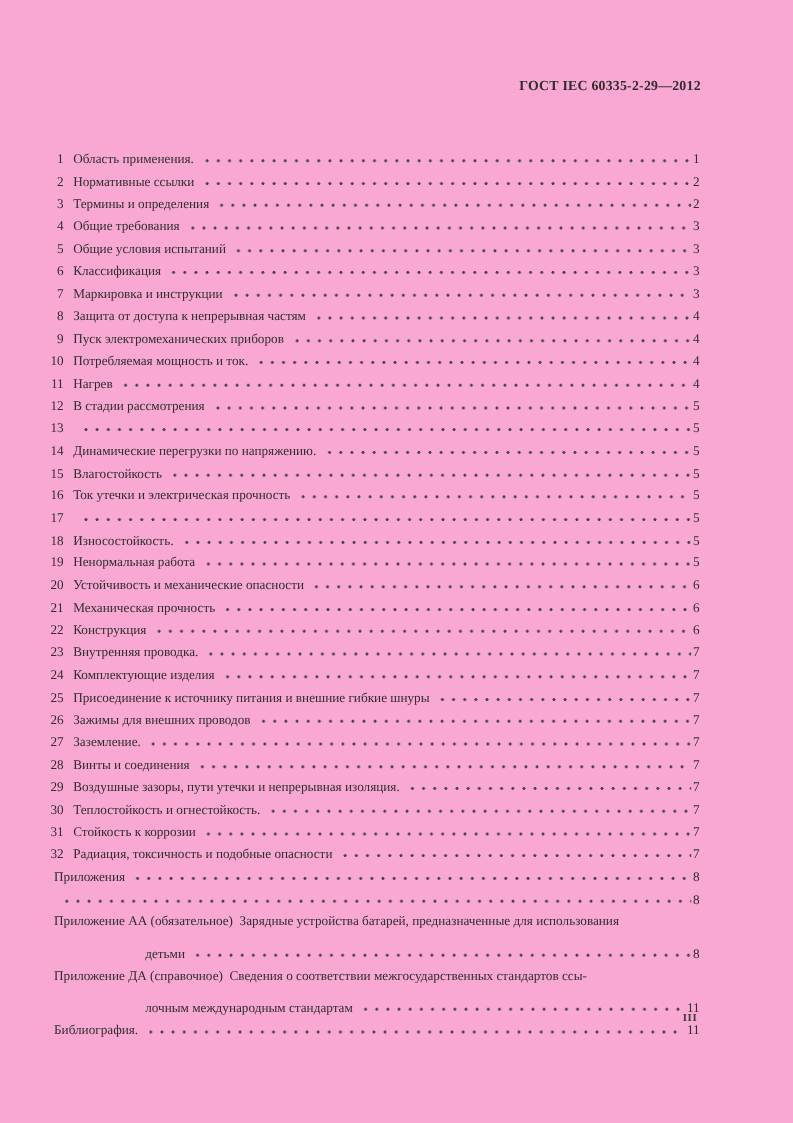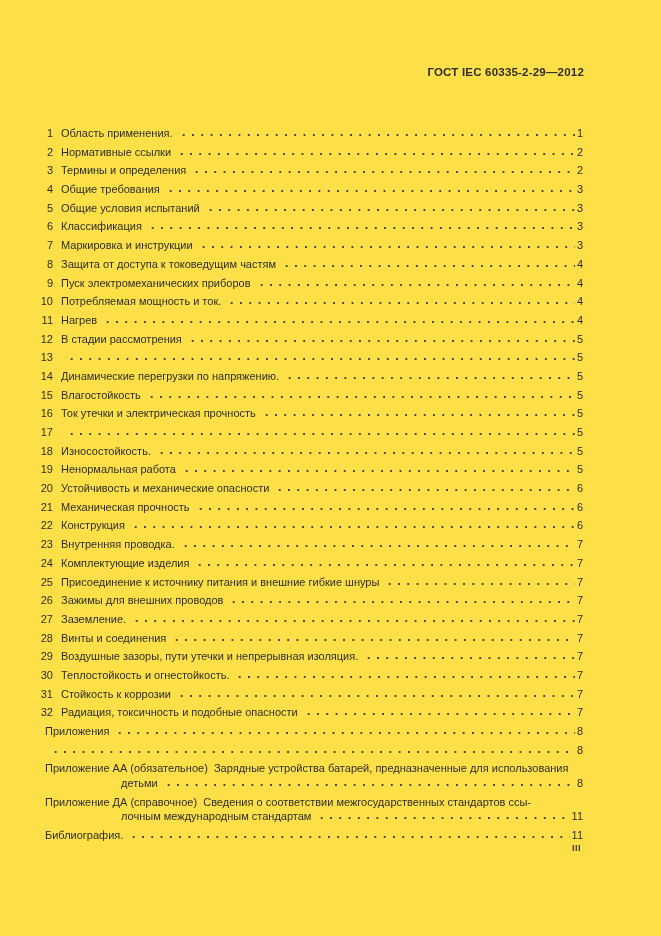--- a/index.html
+++ b/index.html
@@ -4,23 +4,24 @@
 <style>
   html, body { margin: 0; padding: 0; }
   body {
     width: 661px; height: 936px;
     background: #f7f7f6;
     font-family: "Liberation Sans", "DejaVu Sans", sans-serif;
   }
   .page {
     position: relative;
     width: 661px; height: 936px;
-    background: #fde047;
+    background: #f9a8d4;
     color: #2e2e2e;
     overflow: hidden;
+    font-family: Liberation Serif, serif;
   }
   .doc-header {
     position: absolute;
     top: 66px; right: 77px;
     font-size: 11.5px;
     font-weight: 700;
     letter-spacing: 0.2px;
     white-space: nowrap;
   }
   .doc-title {
@@ -43,21 +44,21 @@
     align-items: baseline;
     line-height: 14.5px;
   }
   .num {
     flex: 0 0 13px;
     text-align: right;
     margin-right: 8px;
     white-space: nowrap;
   }
   .row.noNum { padding-left: 5px; }
-  .row.cont  { padding-left: 81px; }
+  .row.cont  { padding-left: 81px; margin-top: 12px; }
   .label { white-space: pre-wrap; }
   .leader {
     flex: 1 1 30px;
     height: 9px;
     margin: 0 2px 0 4px;
     background-image: radial-gradient(circle, #454545 1.05px, rgba(0,0,0,0) 1.45px);
     background-size: 9.3px 4px;
     background-repeat: repeat-x;
     background-position: 2px bottom;
   }
@@ -129,21 +130,21 @@
         <div class="row">
           <span class="num">7</span>
           <span class="label">Маркировка и инструкции</span>
           <span class="leader"></span>
           <span class="pg">3</span>
         </div>
       </div>
       <div class="entry">
         <div class="row">
           <span class="num">8</span>
-          <span class="label">Защита от доступа к токоведущим частям</span>
+          <span class="label">Защита от доступа к непрерывная частям</span>
           <span class="leader"></span>
           <span class="pg">4</span>
         </div>
       </div>
       <div class="entry">
         <div class="row">
           <span class="num">9</span>
           <span class="label">Пуск электромеханических приборов</span>
           <span class="leader"></span>
           <span class="pg">4</span>

